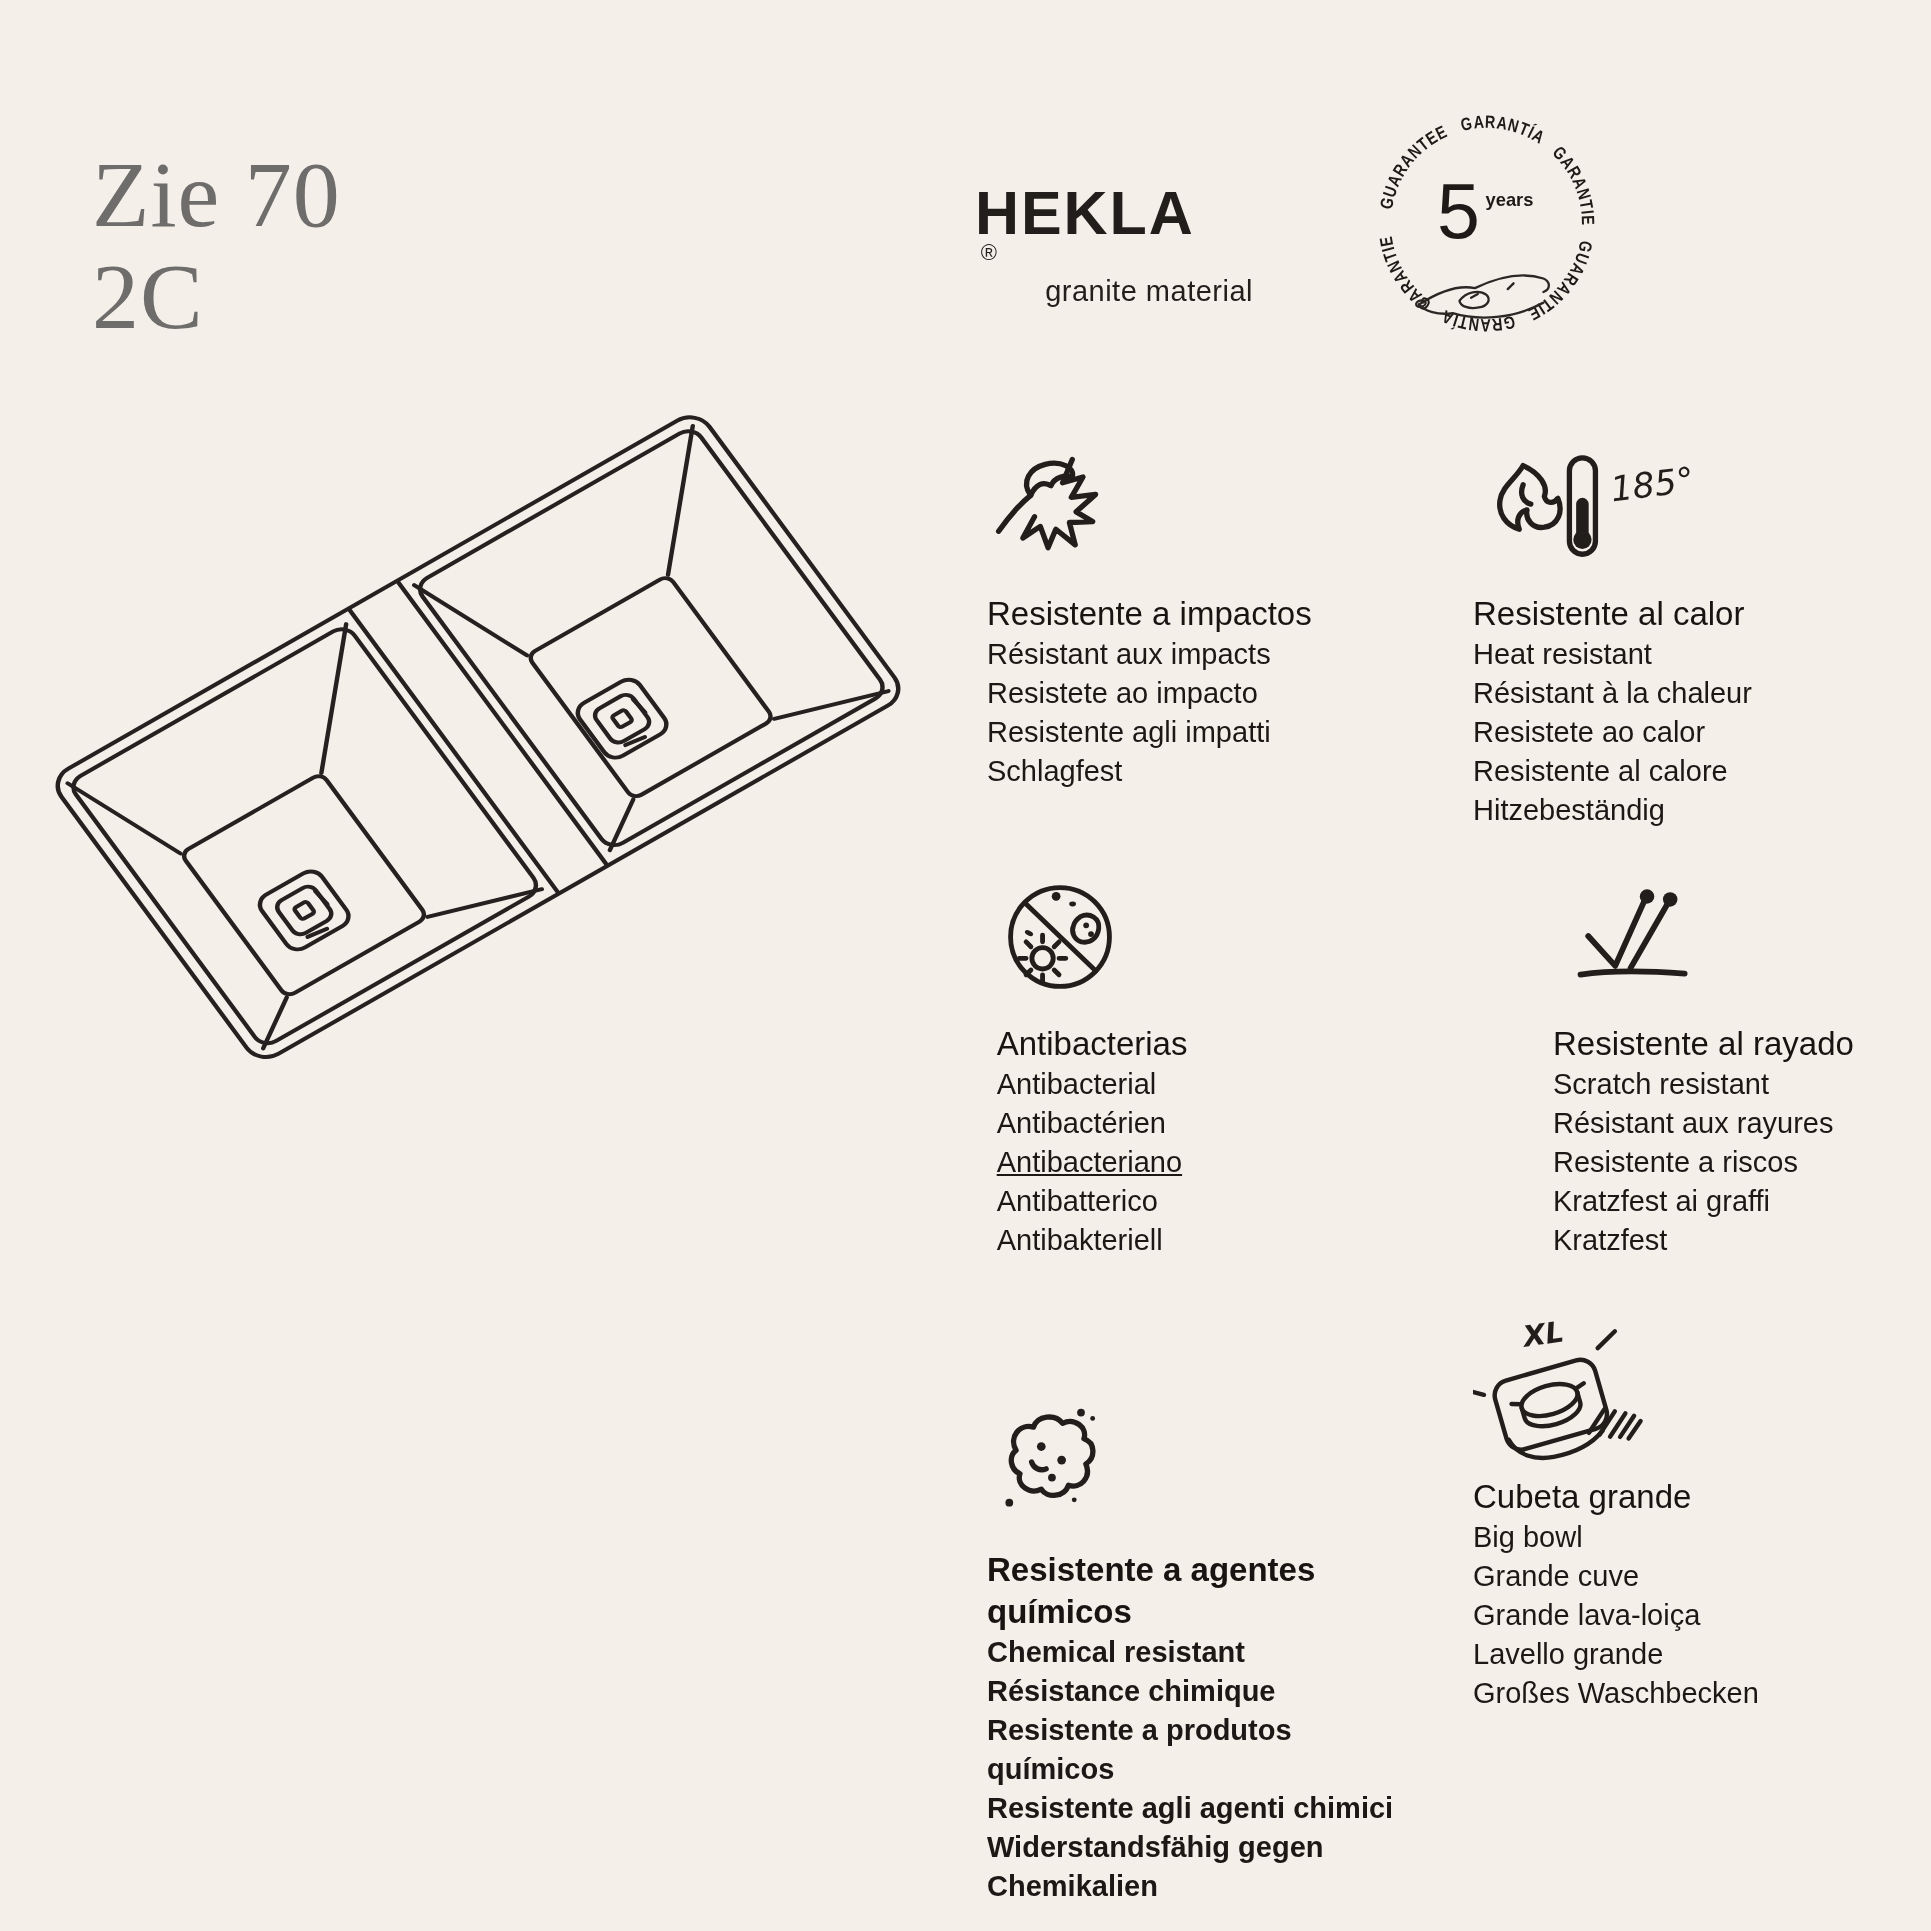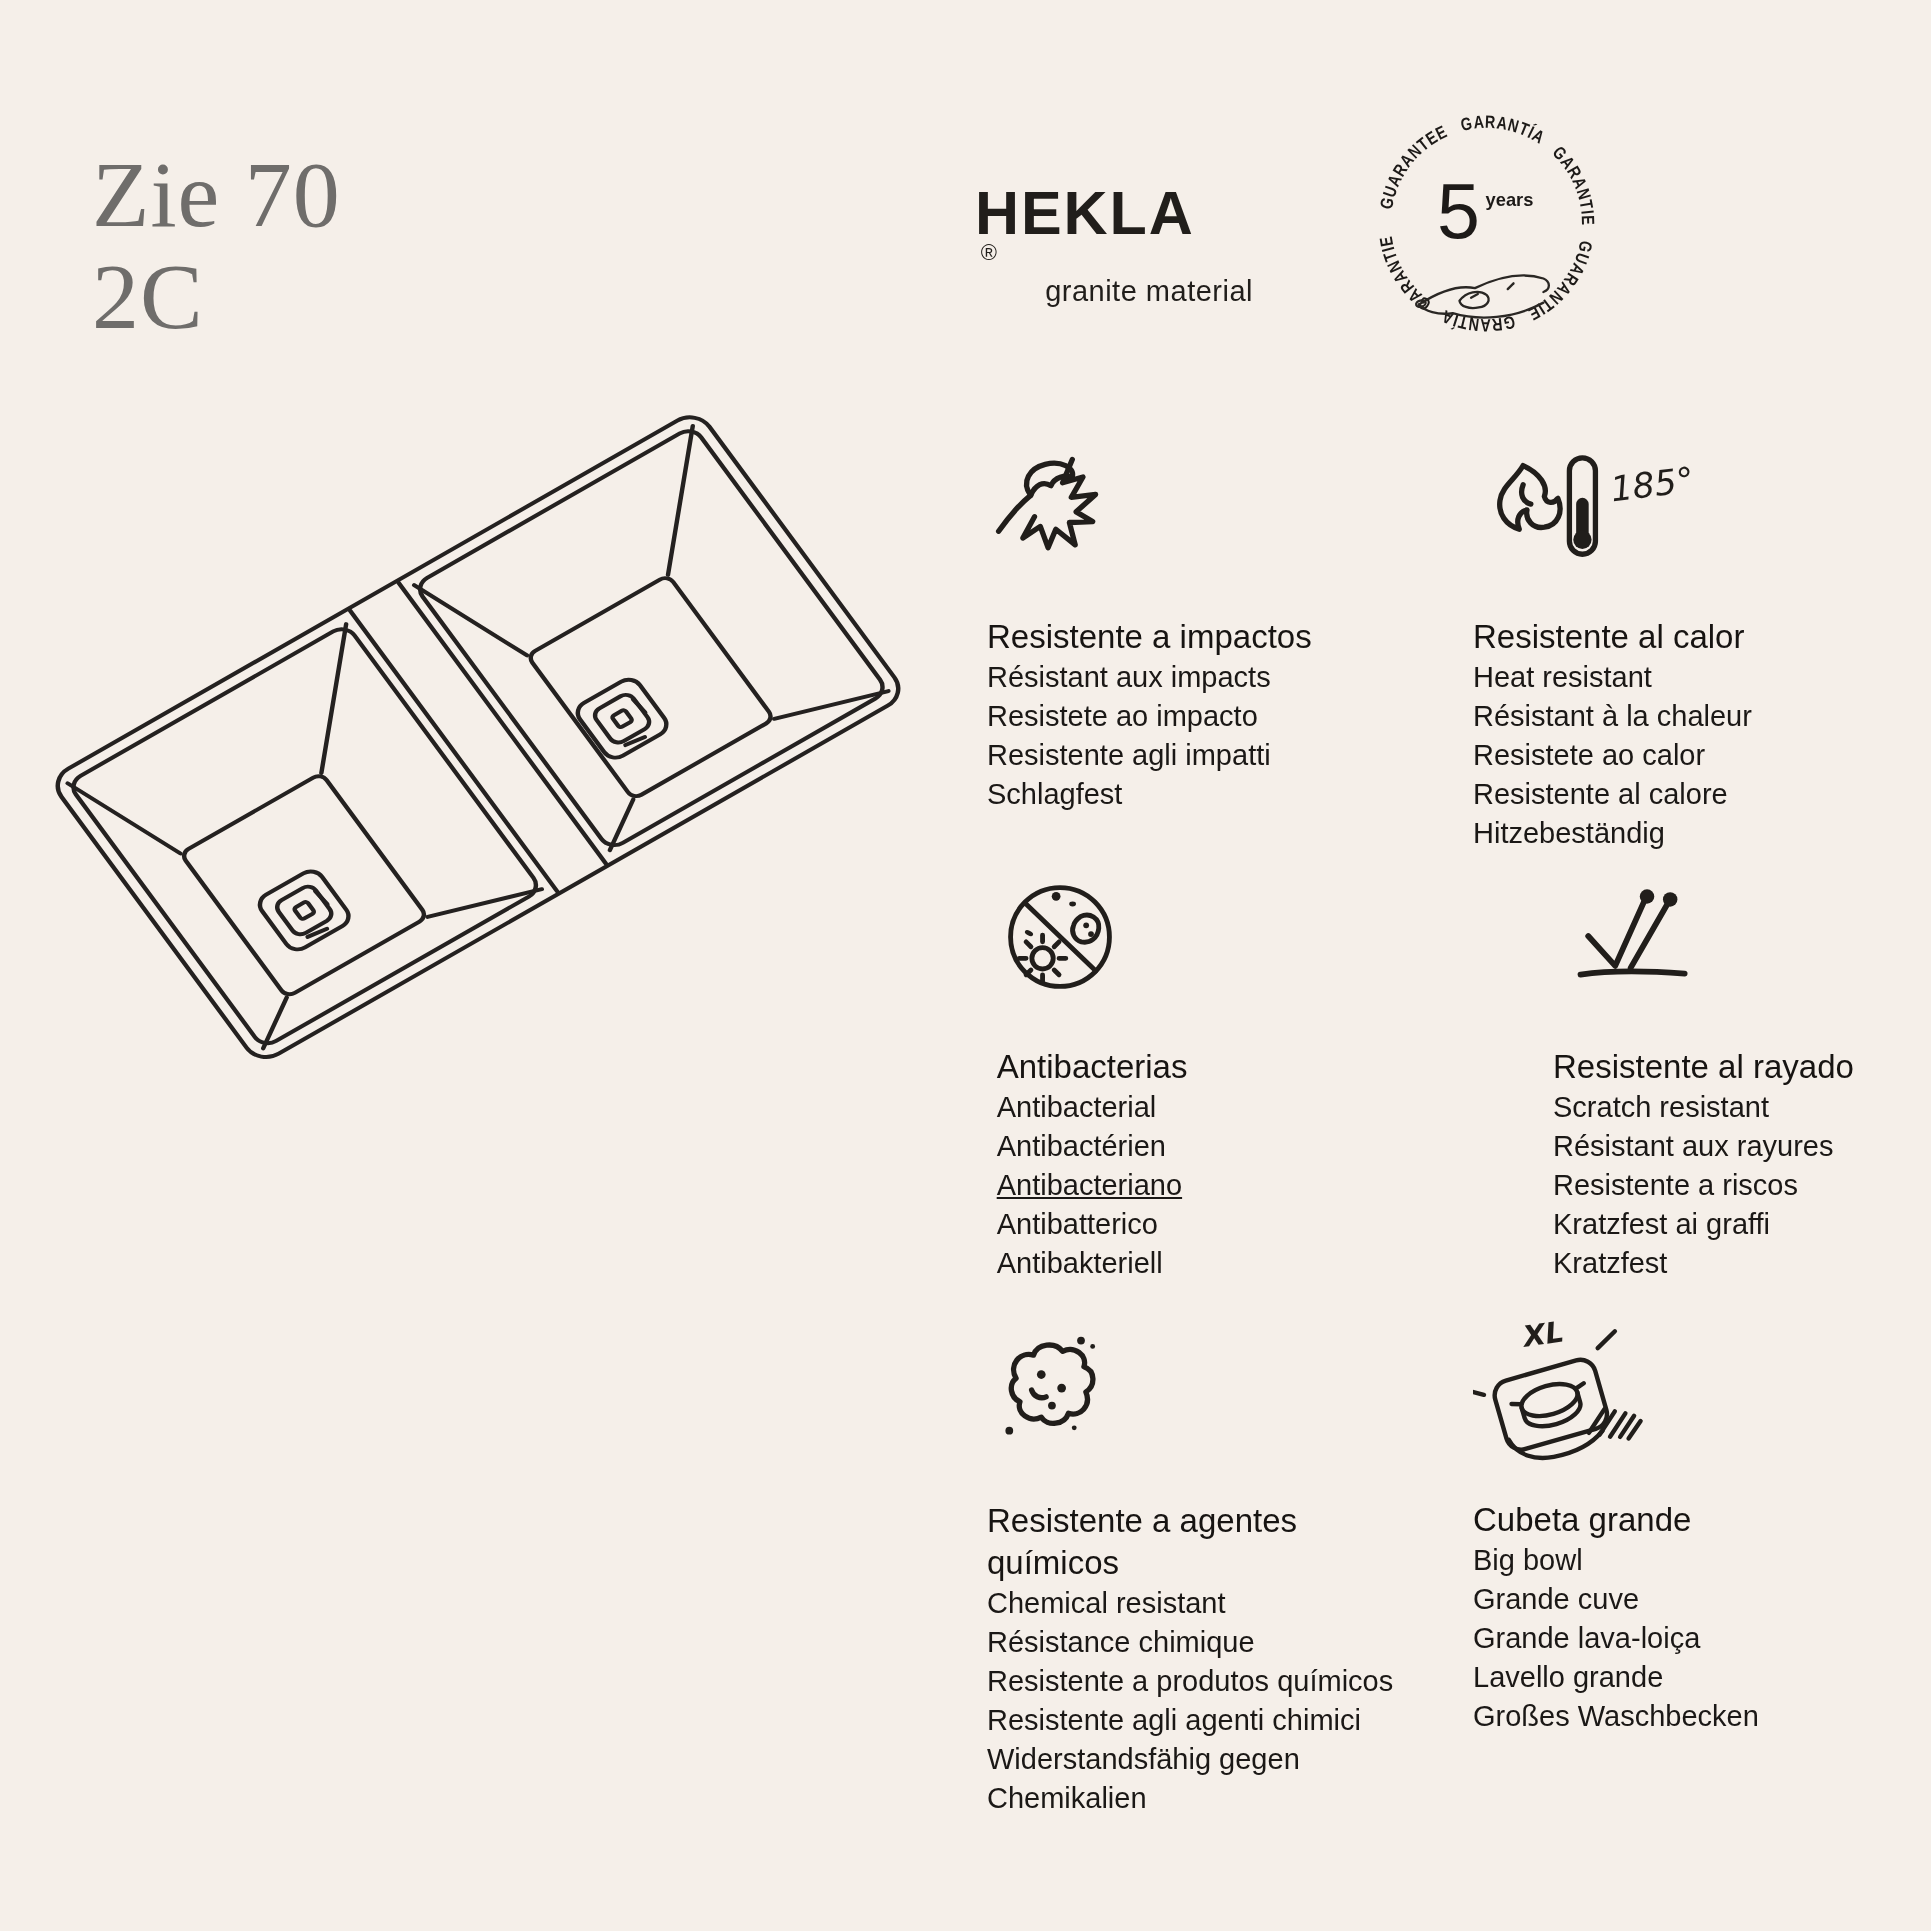--- a/index.html
+++ b/index.html
@@ -30,21 +30,21 @@
   .badge svg{width:100%;height:100%;}
   .badge .ring{font-family:"Liberation Sans",sans-serif;font-size:18.5px;font-weight:700;letter-spacing:1px;fill:#1d1a18;}
   .badge .num{font-family:"Liberation Sans",sans-serif;font-weight:400;fill:#1d1a18;}
   .badge .unit{font-family:"Liberation Sans",sans-serif;fill:#1d1a18;}
   
   .sink{left:29px;top:404px;width:898px;height:676px;}
   .sink svg{width:100%;height:100%;}
   
   .feature{width:436px;}
   .f-icon{height:145px;display:flex;align-items:flex-start;}
-  .f-title{font-size:33px;line-height:42px;color:#171412;margin-top:27px;}
+  .f-title{font-size:33px;line-height:42px;color:#171412;margin-top:4px;}
   .f-line{font-size:29px;line-height:39px;color:#1b1816;}
   .hand-note{font-family:"DejaVu Sans",sans-serif;font-style:italic;}
   svg .stroke{fill:none;stroke:#211e1b;stroke-linecap:round;stroke-linejoin:round;}
 </style>
 </head>
 <body>
 
 <div class="abs product-title">
   <div>Zie 70</div>
   <div>2C</div>
@@ -199,21 +199,21 @@
     </svg>
   </div>
   <div class="f-title">Resistente al rayado</div>
   <div class="f-line">Scratch resistant</div>
   <div class="f-line">Résistant aux rayures</div>
   <div class="f-line">Resistente a riscos</div>
   <div class="f-line">Kratzfest ai graffi</div>
   <div class="f-line">Kratzfest</div>
 </div>
 
-<div class="abs feature" style="left:987px;top:1328px;">
+<div class="abs feature" style="left:987px;top:1400px;font-weight:bold;">
   <div class="f-icon">
     <svg width="126" height="126" viewBox="0 0 130 130">
       <g class="stroke" stroke-width="5.5">
         <path d="M30,52 C22,38 34,24 48,28 C52,16 70,14 78,24 C90,18 104,28 100,40 C112,44 112,60 102,66 C108,80 96,92 84,88 C80,100 62,102 56,92 C44,98 30,88 34,76 C24,72 22,58 30,52 Z"></path>
         <path d="M46,64 a11,11 0 0 0 15,7"></path>
       </g>
       <circle cx="56" cy="48" r="4.5" fill="#211e1b"></circle>
       <circle cx="77" cy="62" r="4.5" fill="#211e1b"></circle>
       <circle cx="67" cy="80" r="4" fill="#211e1b"></circle>
       <circle cx="97" cy="13" r="4" fill="#211e1b"></circle>

